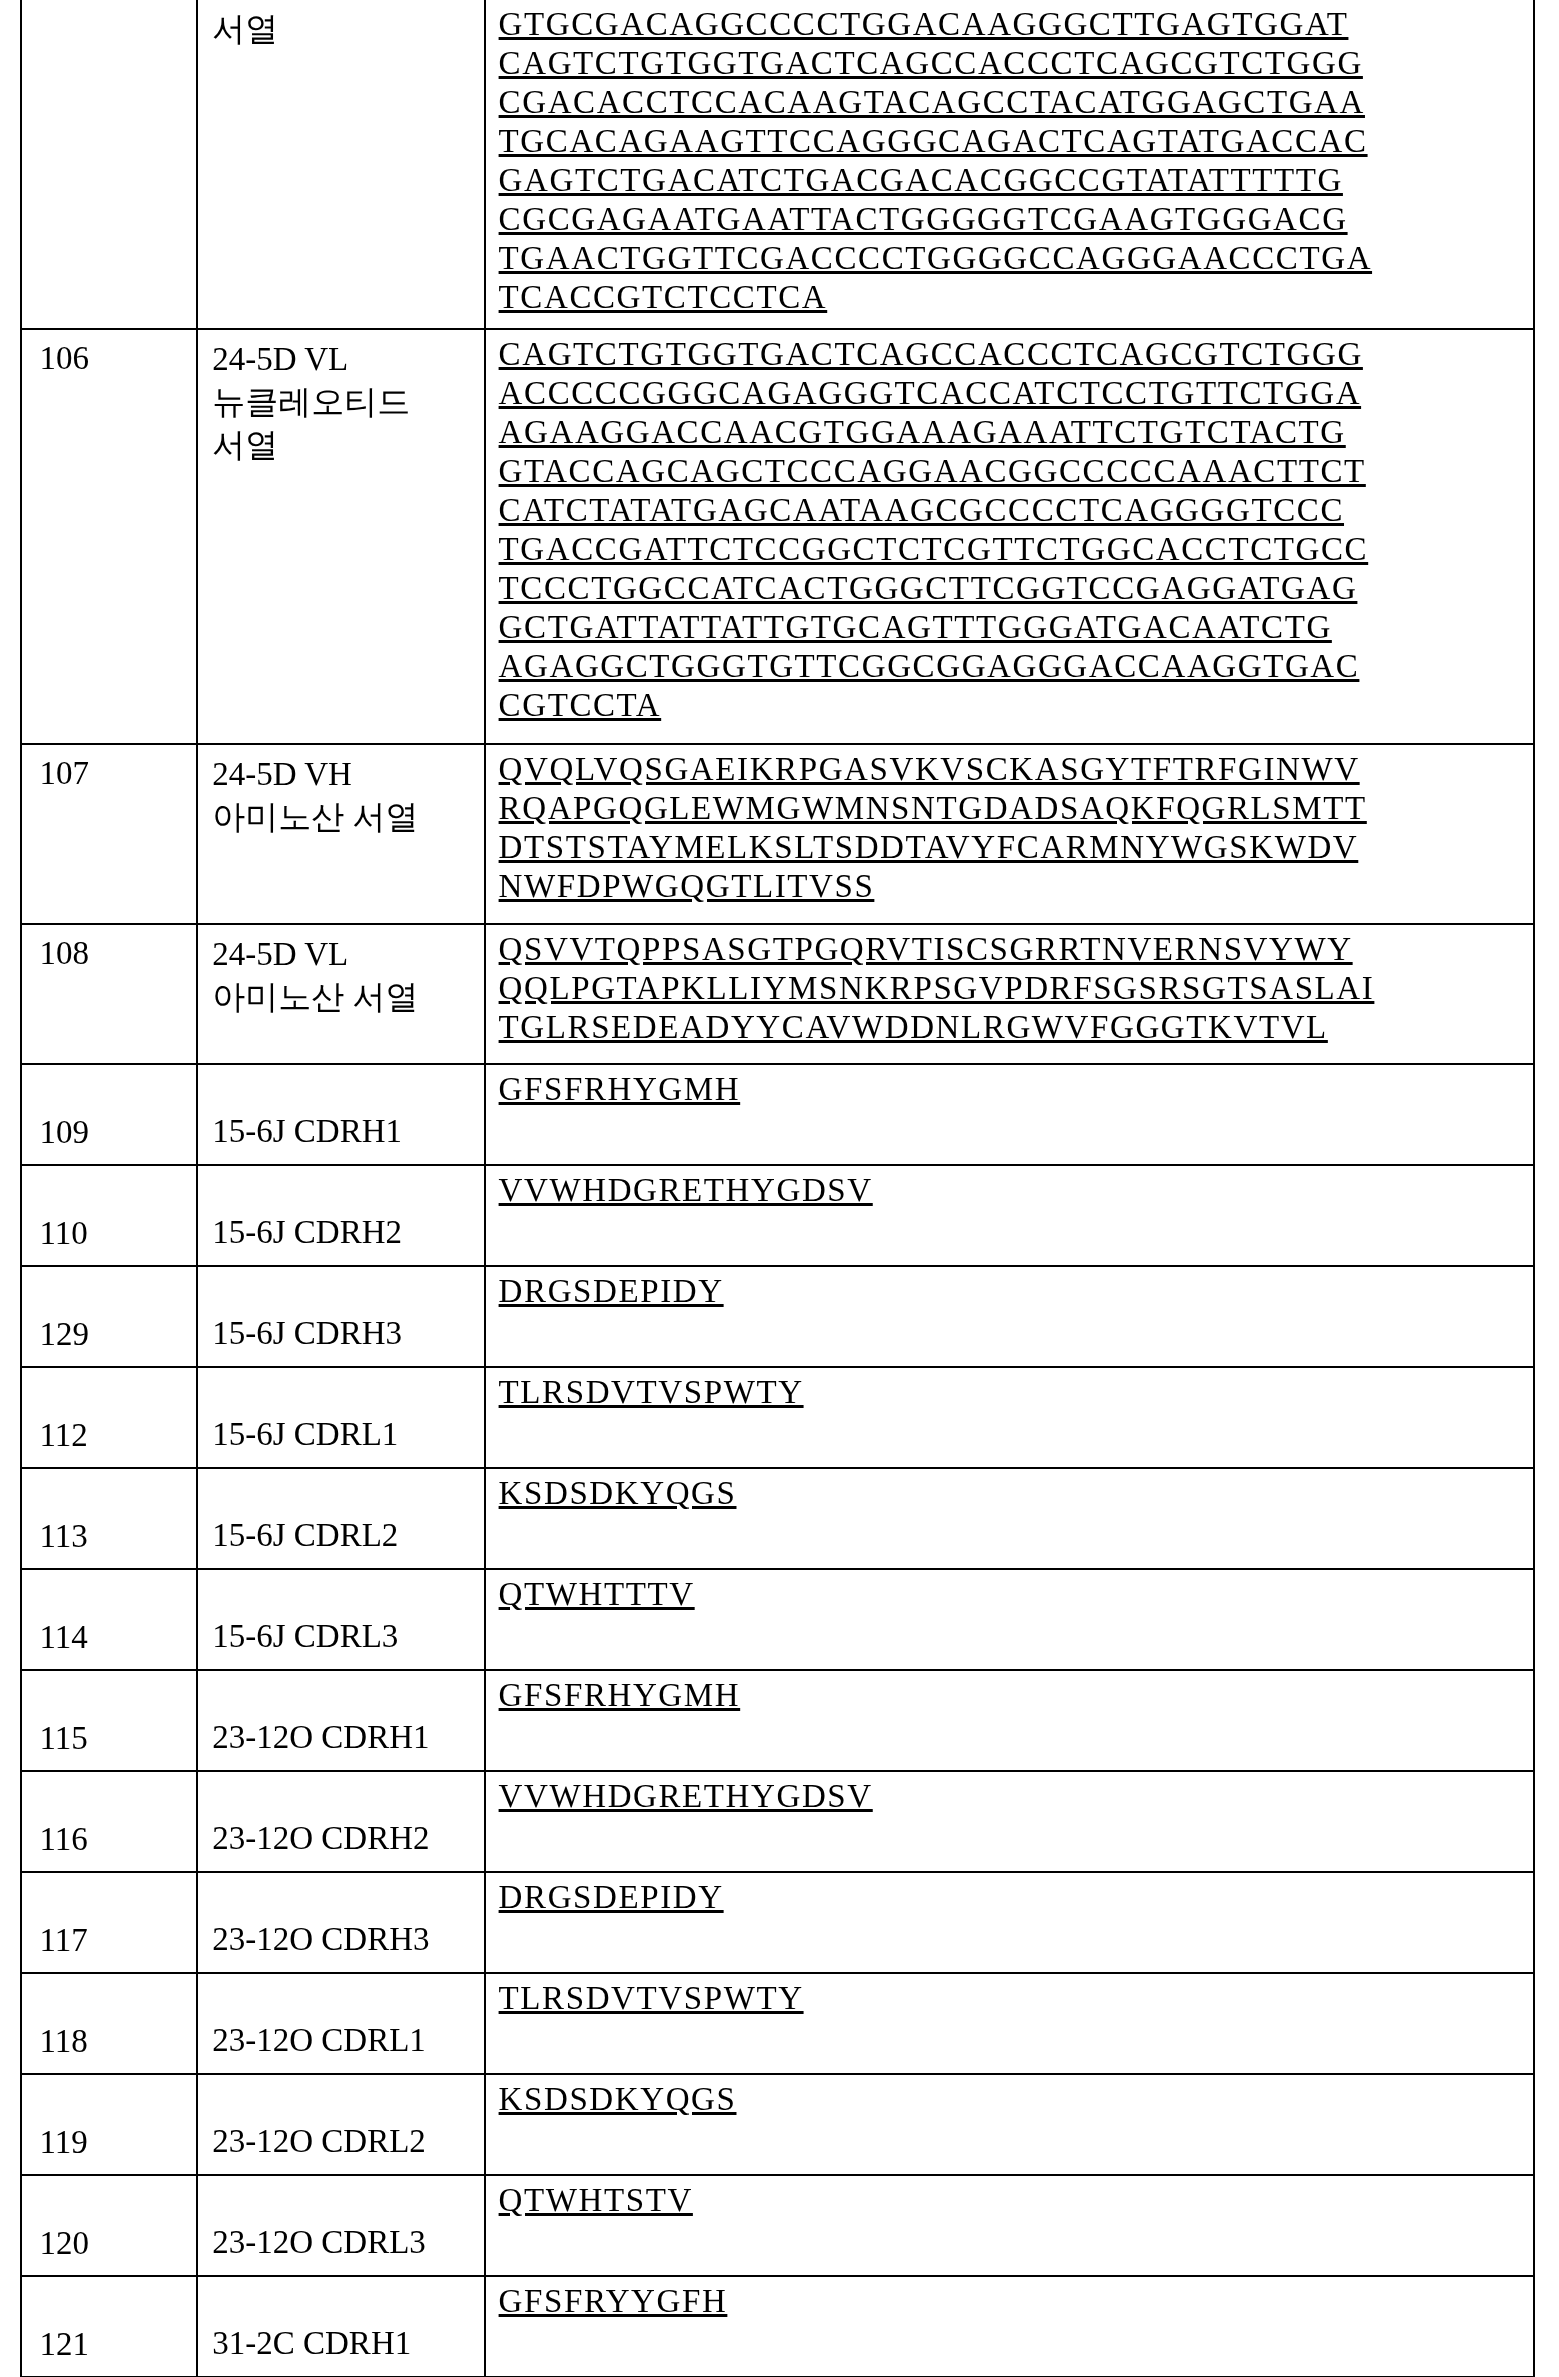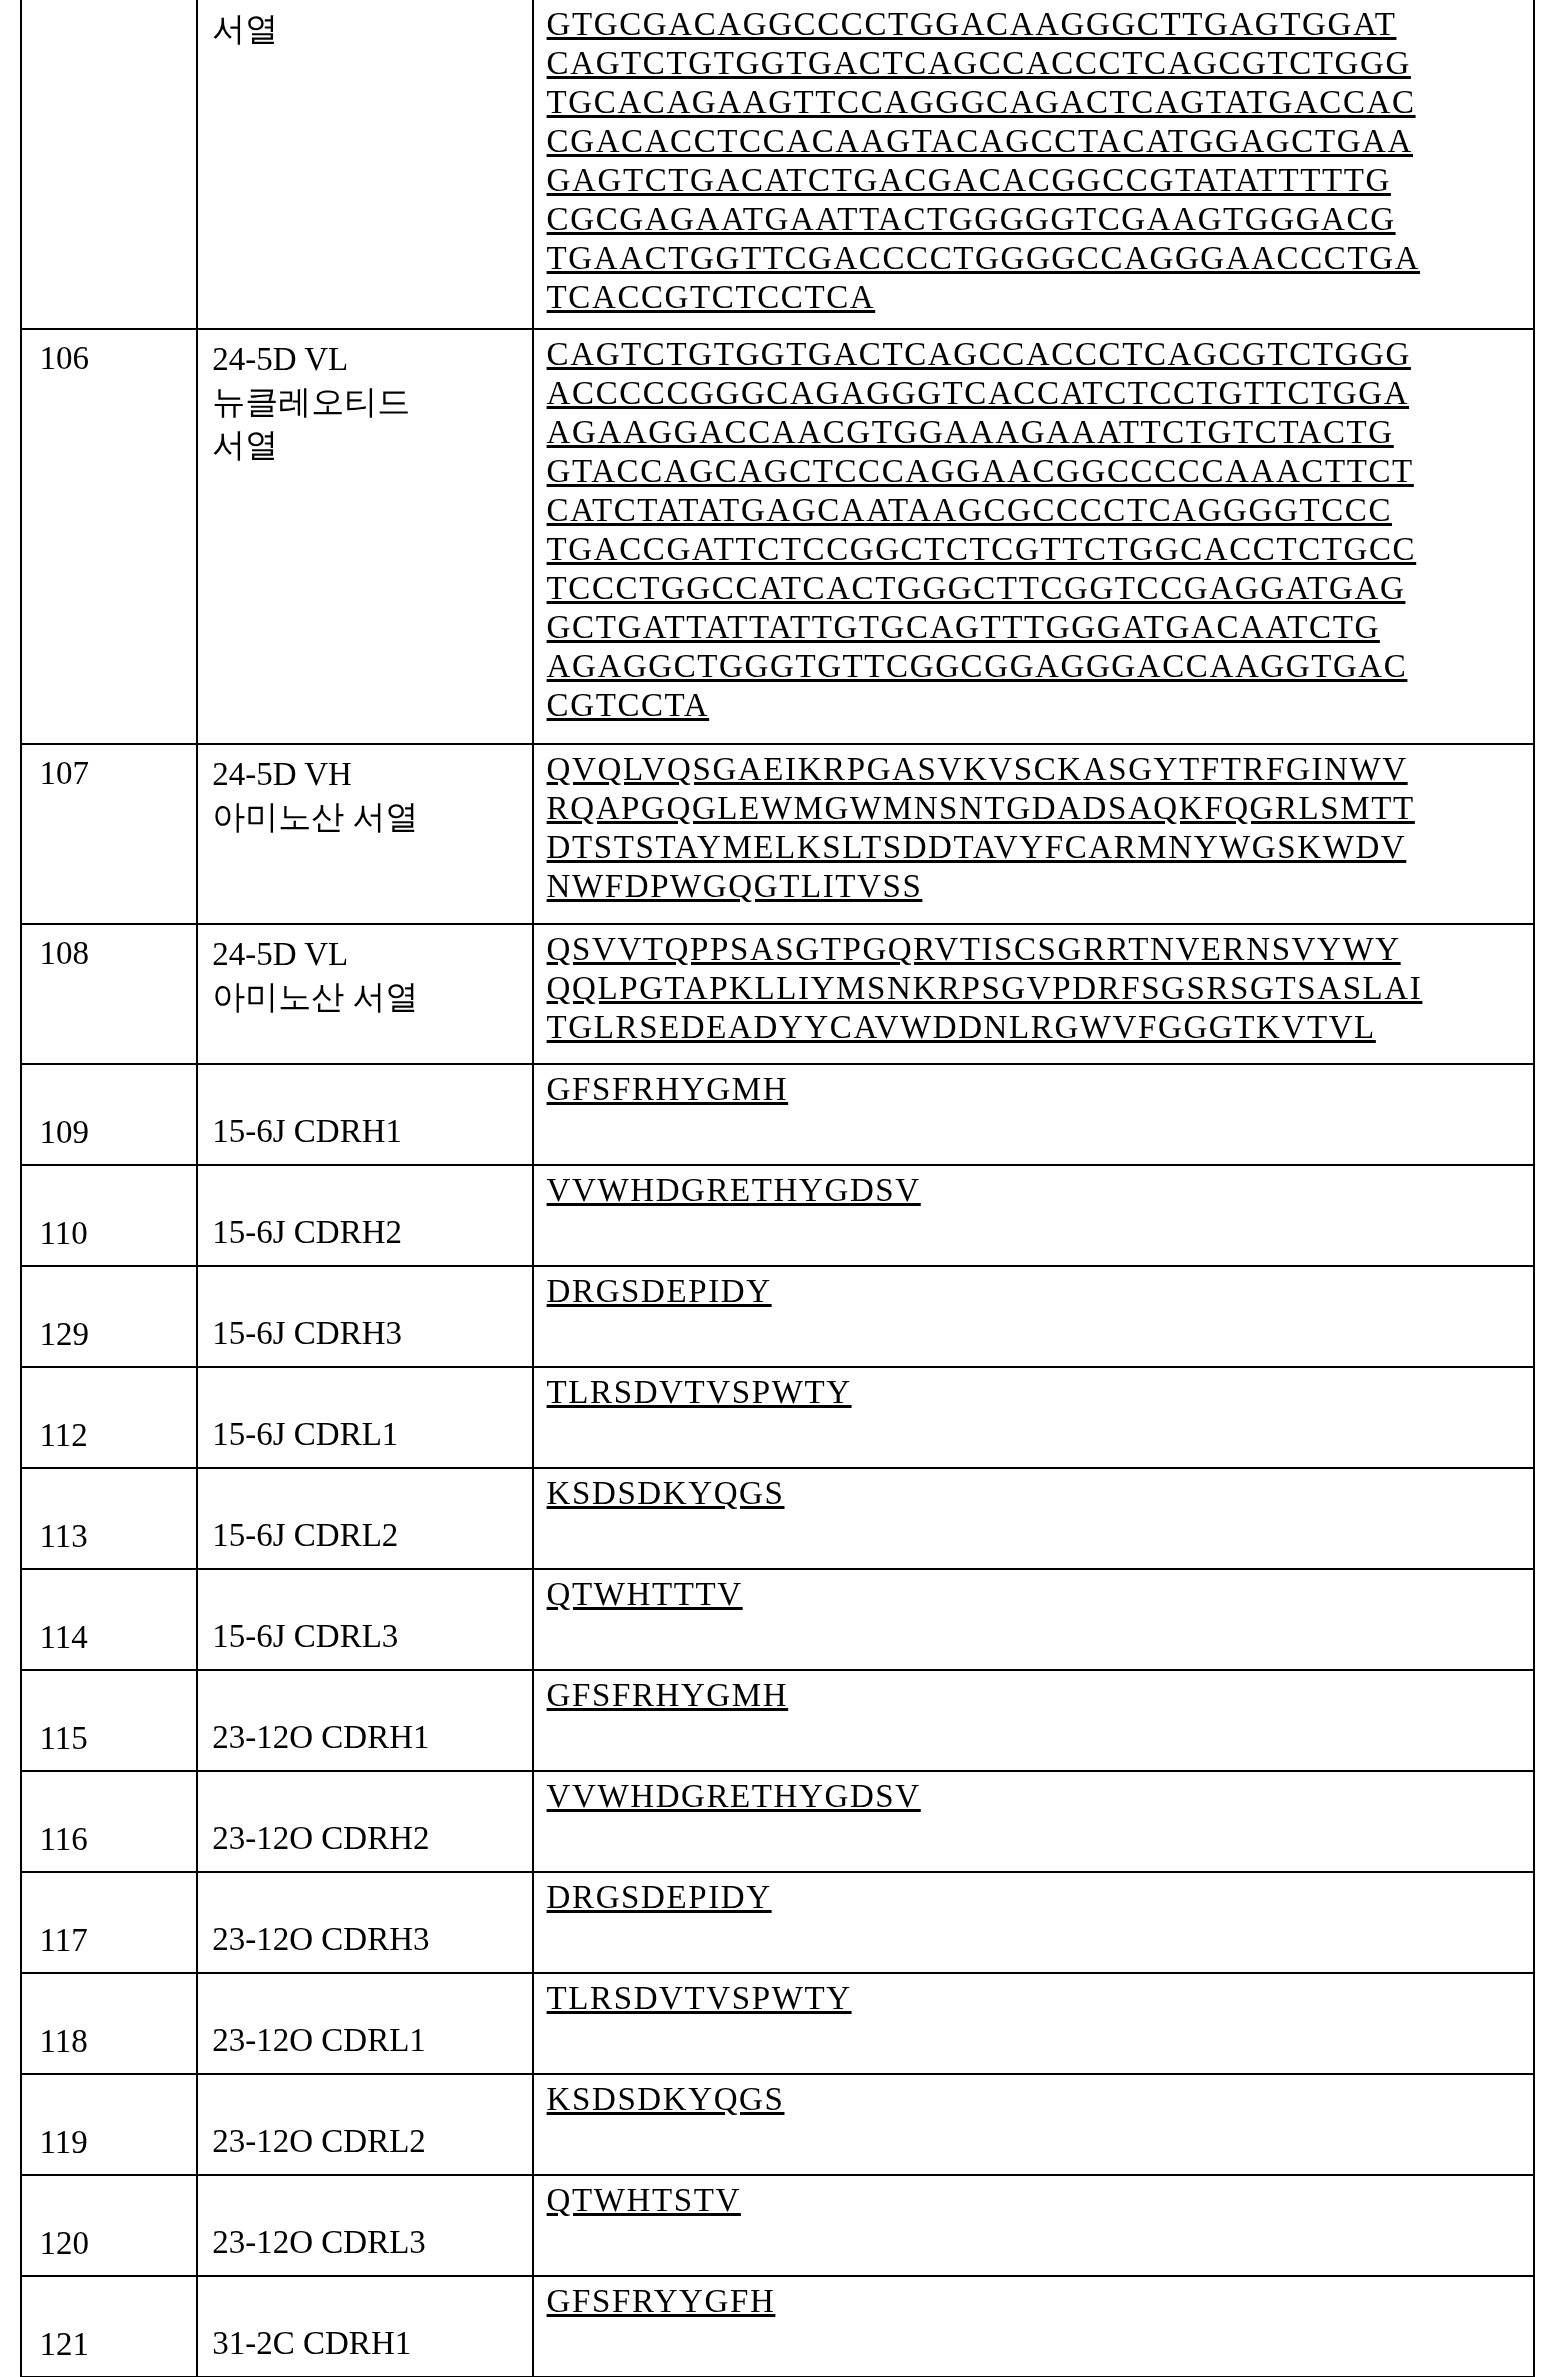--- a/index.html
+++ b/index.html
@@ -32,21 +32,21 @@
   }
   .c-id {
     width: 176px;
     border-right: 2.4px solid #000;
     padding: 8.2px 6.5px 9.8px 18px;
     font-size: 33px;
     line-height: 41px;
     flex: none;
   }
   .c-label {
-    width: 336px;
+    width: 288px;
     border-right: 2.4px solid #000;
     padding: 8.2px 6.5px 9.8px 14.7px;
     font-size: 33px;
     line-height: 43px;
     flex: none;
   }
   .c-seq {
     flex: 1;
     padding: 4.9px 6.5px 6.5px 13px;
     font-size: 33px;
@@ -69,22 +69,22 @@
 <div class="seq-table">
 
   <div class="row" style="height:330px">
     <div class="cell c-id"></div>
     <div class="cell c-label">
         <div>서열</div>
       </div>
     <div class="cell c-seq">
         <div>GTGCGACAGGCCCCTGGACAAGGGCTTGAGTGGAT</div>
         <div>CAGTCTGTGGTGACTCAGCCACCCTCAGCGTCTGGG</div>
+        <div>CGACACCTCCACAAGTACAGCCTACATGGAGCTGAA</div>
         <div>TGCACAGAAGTTCCAGGGCAGACTCAGTATGACCAC</div>
-        <div>CGACACCTCCACAAGTACAGCCTACATGGAGCTGAA</div>
         <div>GAGTCTGACATCTGACGACACGGCCGTATATTTTTG</div>
         <div>CGCGAGAATGAATTACTGGGGGTCGAAGTGGGACG</div>
         <div>TGAACTGGTTCGACCCCTGGGGCCAGGGAACCCTGA</div>
         <div>TCACCGTCTCCTCA</div>
       </div>
   </div>
 
   <div class="row" style="height:415px">
     <div class="cell c-id">106</div>
     <div class="cell c-label">

